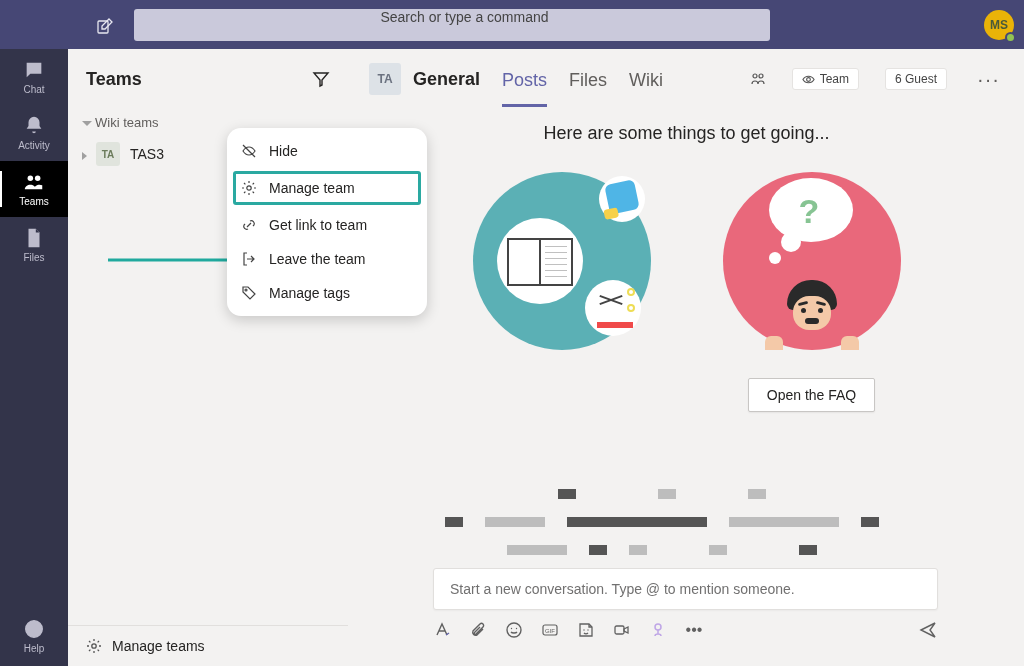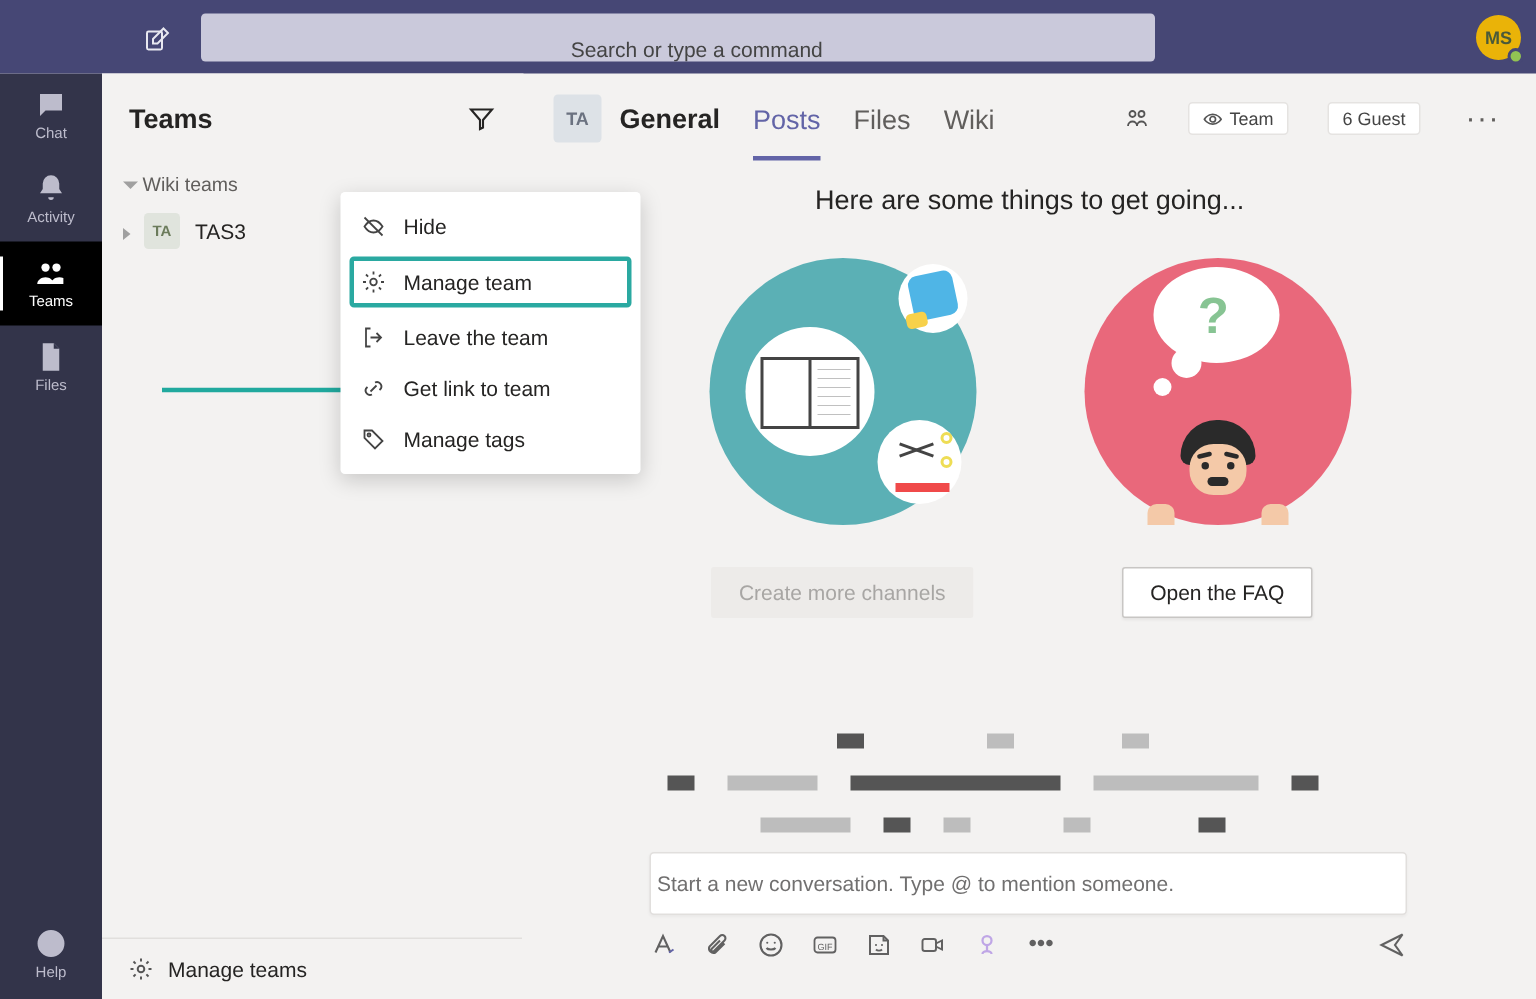--- a/index.html
+++ b/index.html
@@ -2,21 +2,21 @@
 <html><head>
 <meta charset="utf-8">
 <style>
   * { box-sizing: border-box; margin: 0; padding: 0; font-family: "Segoe UI", -apple-system, sans-serif; }
   html, body { width: 1024px; height: 666px; overflow: hidden; background: #f3f2f1; }
   .app { display: flex; flex-direction: column; width: 1024px; height: 666px; }
 
   
   .topbar { height: 49px; background: #464775; display: flex; align-items: center; position: relative; }
   .compose-icon { position: absolute; left: 97px; top: 18px; width: 16px; height: 16px; color: #fff; }
-  .searchbox { position: absolute; left: 134px; width: 636px; height: 32px; top: 9px; background: #cac9db; border-radius: 3px; display: flex; align-items: flex-end; justify-content: center; color: #444; font-size: 14px; padding-left: 25px; }
+  .searchbox { position: absolute; left: 134px; width: 636px; height: 32px; top: 9px; background: #cac9db; border-radius: 3px; display: flex; align-items: flex-start; justify-content: center; color: #444; font-size: 14px; padding-left: 25px; }
   .avatar { position: absolute; right: 10px; top: 10px; width: 30px; height: 30px; border-radius: 50%; background: #eab308; display:flex; align-items:center; justify-content:center; font-size:12px; font-weight:600; color:#4a5a3a;}
   .presence { position:absolute; right:8px; top:32px; width:11px; height:11px; border-radius:50%; background:#92c353; border:2px solid #464775;}
 
   
   .body { flex:1; display:flex; min-height:0;}
   .rail { width: 68px; background:#33344a; display:flex; flex-direction:column; align-items:center; color:#bdbccc; }
   .rail-item { width:68px; height:56px; display:flex; flex-direction:column; align-items:center; justify-content:center; gap:3px; font-size:10px; cursor:pointer; position:relative;}
   .rail-item.active { background:#000; color:#fff;}
   .rail-item.active::before { content:""; position:absolute; left:0; top:10px; bottom:10px; width:2px; background:#fff;}
   .rail-icon { width:22px; height:22px; fill:currentColor; }
@@ -32,21 +32,21 @@
   .your-teams::before { content:""; position:absolute; left:14px; top:12px; border-left:5px solid transparent; border-right:5px solid transparent; border-top:5px solid #a0a0a0;}
   .team-row { display:flex; align-items:center; padding:6px 12px 6px 28px; position:relative; cursor:pointer;}
   .team-row::before { content:""; position:absolute; left:14px; top:16px; border-top:4px solid transparent; border-bottom:4px solid transparent; border-left:5px solid #a0a0a0;}
   .team-avatar { width:24px; height:24px; background:#e0e4dd; border-radius:3px; display:flex; align-items:center; justify-content:center; font-size:10px; font-weight:600; color:#6b7b5b; margin-right:10px;}
   .team-name { font-size:14px; color:#252423;}
   .team-more { margin-left:auto; color:#605e5c; font-size:18px; letter-spacing:1px; line-height:1; padding-right:6px;}
   .manage-teams { margin-top:auto; padding:12px 18px; display:flex; align-items:center; gap:10px; font-size:14px; color:#252423; cursor:pointer; border-top:1px solid #e1dfdd;}
   .gear { width:16px; height:16px; }
 
   
-  .ctx-menu { position:absolute; left:227px; top:128px; width:200px; background:#fff; border-radius:3px; box-shadow:0 4px 14px rgba(0,0,0,.18); padding:6px 0; z-index:40;}
+  .ctx-menu { position:absolute; left:227px; top:128px; width:200px; background:#fff; border-radius:14px; box-shadow:0 4px 14px rgba(0,0,0,.18); padding:6px 0; z-index:40;}
   .ctx-item { display:flex; align-items:center; gap:12px; padding:9px 14px; font-size:14px; color:#252423; cursor:pointer;}
   .ctx-item .ci { width:16px; height:16px; flex-shrink:0; color:#444;}
   .ctx-item.highlight { outline:3px solid #2aa9a1; outline-offset:-3px; border-radius:3px; margin:3px 6px; padding:9px 8px;}
   .arrow-annot { position:absolute; left:40px; top:187px; width:253px; height:50px; z-index:39; pointer-events:none;}
 
   
   .channel { flex:1; display:flex; flex-direction:column; background:#f3f2f1; min-width:0;}
   .chan-header { height:60px; background:#f3f2f1; display:flex; align-items:center; padding:0 20px; gap:12px;}
   .chan-avatar { width:32px; height:32px; background:#dde2e7; border-radius:3px; display:flex; align-items:center; justify-content:center; font-size:12px; font-weight:600; color:#6b7280;}
   .chan-name { font-size:18px; font-weight:700; color:#252423;}
@@ -107,21 +107,21 @@
 
   
   .blur-area{position:absolute;left:40px;right:90px;top:380px;display:flex;flex-direction:column;gap:18px;align-items:center;}
   .brow1,.brow2,.brow3{display:flex;gap:22px;}
   .blk{height:10px;background:#555;}
   .blk.s{width:18px;} .blk.m{width:60px;} .blk.l{width:110px;} .blk.xl{width:140px;}
   .blk.g{background:#bdbdbd;}
 
   
   .composer { position:absolute; left:84px; right:86px; bottom:26px;}
-  .compose-box { background:#fff; border:1px solid #e1dfdd; border-radius:3px; padding:12px 4px; font-size:14px; color:#717070; box-shadow:0 1px 2px rgba(0,0,0,.04);}
+  .compose-box { background:#fff; border:1px solid #e1dfdd; border-radius:3px; padding:12px 16px; font-size:14px; color:#717070; box-shadow:0 1px 2px rgba(0,0,0,.04);}
   .compose-tools { display:flex; align-items:center; gap:18px; margin-top:10px; color:#616161;}
   .compose-tools .t { width:18px; height:18px; cursor:pointer; display:flex; align-items:center; justify-content:center;}
   .send { margin-left:auto; width:20px; height:20px; cursor:pointer;}
 
   svg { display:block; }
 </style>
 </head>
 <body>
 
 <div class="app">
@@ -227,29 +227,29 @@
       </div>
       <div class="ctx-item highlight">
         <svg class="ci" viewBox="0 0 16 16" fill="none" stroke="#444" stroke-width="1.2">
             <circle cx="8" cy="8" r="2.2"></circle>
             <path d="M8 1v2M8 13v2M1 8h2M13 8h2M3 3l1.4 1.4M11.6 11.6L13 13M13 3l-1.4 1.4M4.4 11.6L3 13"></path>
           </svg>
         <span>Manage team</span>
       </div>
       <div class="ctx-item">
         <svg class="ci" viewBox="0 0 16 16" fill="none" stroke="#444" stroke-width="1.2">
-            <path d="M6 2H3v12h3M10 5l3 3-3 3M13 8H6"></path>
-          </svg>
-        <span>Leave the team</span>
+            <path d="M6 10l4-4M7 12a3 3 0 01-4-4l1-1M9 4a3 3 0 014 4l-1 1"></path>
+          </svg>
+        <span>Get link to team</span>
       </div>
       <div class="ctx-item">
         <svg class="ci" viewBox="0 0 16 16" fill="none" stroke="#444" stroke-width="1.2">
-            <path d="M6 10l4-4M7 12a3 3 0 01-4-4l1-1M9 4a3 3 0 014 4l-1 1"></path>
-          </svg>
-        <span>Get link to team</span>
+            <path d="M6 2H3v12h3M10 5l3 3-3 3M13 8H6"></path>
+          </svg>
+        <span>Leave the team</span>
       </div>
       <div class="ctx-item">
         <svg class="ci" viewBox="0 0 16 16" fill="none" stroke="#444" stroke-width="1.2">
             <path d="M2 2h5l7 7-5 5-7-7z"></path>
             <circle cx="5" cy="5" r="1"></circle>
           </svg>
         <span>Manage tags</span>
       </div>
     </div>
 
@@ -296,21 +296,20 @@
                 <div class="bookrect"></div>
                   <div class="bookspine"></div>
                   <div class="booklines"></div>
                 <div class="paintblob"></div>
                 <div class="scissors">
                     <span class="h a"></span>
                     <span class="h b"></span>
                   </div>
                 <div class="ruler"></div>
               </div>
-              <div class="card-btn ghost">Create more channels</div>
             </div>
             <div class="card">
               <div class="illus pink">
                 <div class="bubble">
                     <div class="b2"></div>
                   </div>
                 <div class="qmark">?</div>
                 <div class="man">
                   <div class="hair"></div>
                   <div class="face">

